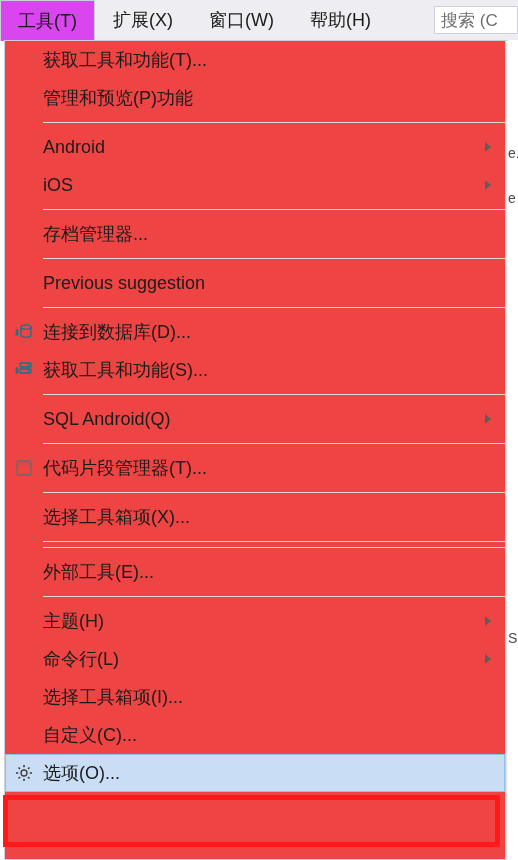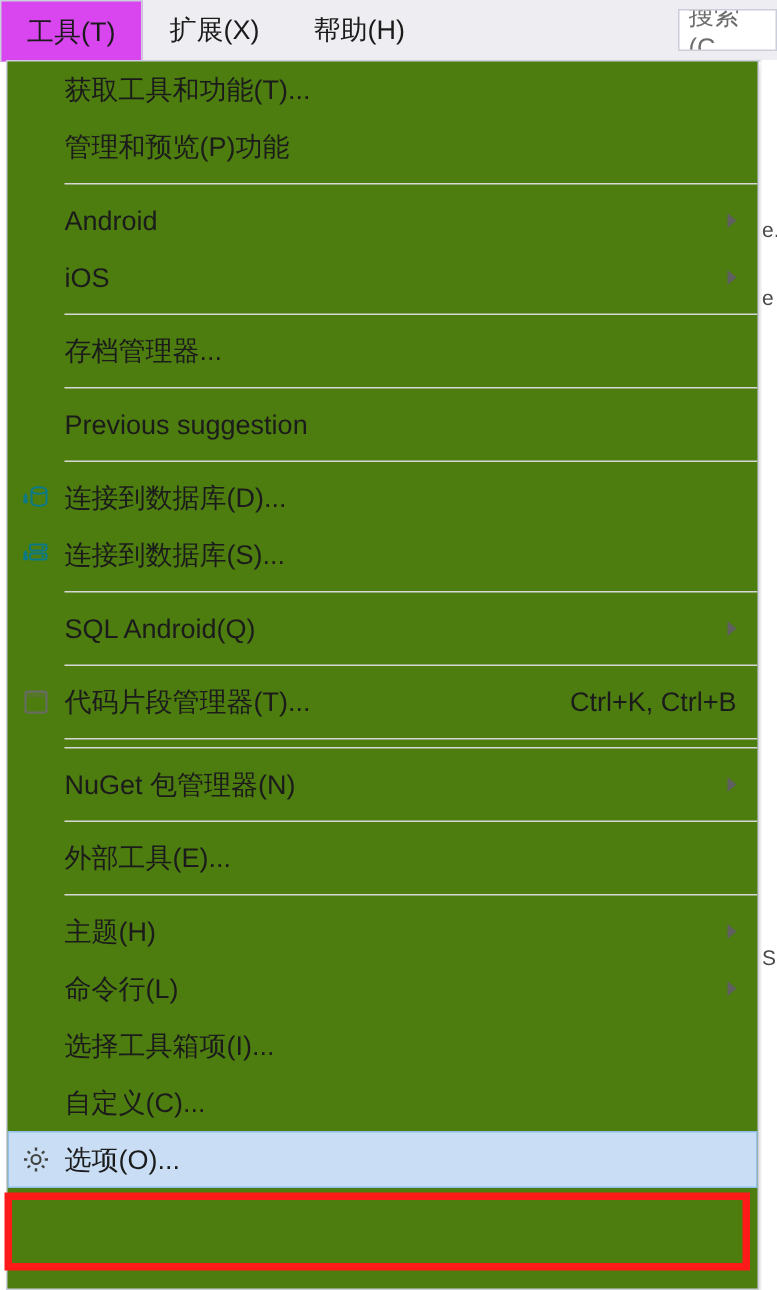--- a/index.html
+++ b/index.html
@@ -36,37 +36,37 @@
     padding:0 17px;
   }
   .search-wrap{
     margin-left:auto;
     display:flex;
     align-items:center;
     padding:4px 0 4px 6px;
   }
   .search-box{
     height:28px;
-    width:66px;
+    width:84px;
     box-sizing:border-box;
     border:1px solid #cccedb;
     background:#fff;
     padding:0 6px;
     font-size:17px;
     color:#6d6d6d;
     display:flex;
     align-items:center;
     overflow:hidden;
   }
   
   .dropdown{
     position:absolute;
     left:4px;top:40px;
     width:500px;
-    background:#4d7c0f;
+    background:#ef4444;
     border:1px solid #cccedb;
     box-shadow:4px 4px 6px rgba(0,0,0,0.12);
     height:818px;
     overflow:hidden;
   }
   .item{
     display:flex;
     align-items:center;
     height:38px;
     padding:0 14px 0 0;
@@ -136,20 +136,21 @@
     font-size:14px;
     color:#4a4a4a;
   }
 </style>
 </head>
 <body>
 
 <div class="menubar">
   <div class="menubar-item active">工具(T)</div>
   <div class="menubar-item">扩展(X)</div>
+  <div class="menubar-item">窗口(W)</div>
   <div class="menubar-item">帮助(H)</div>
   <div class="search-wrap">
     <div class="search-box">搜索 (C</div>
   </div>
 </div>
 
 <div class="dropdown">
 
   <div class="item">
     <span class="gutter"></span>
@@ -202,50 +203,49 @@
       <svg viewBox="0 0 18 18">
             <rect x="5" y="2" width="11" height="4" rx="1" fill="none" stroke="#0a7a8a" stroke-width="1.3"></rect>
             <rect x="5" y="8" width="11" height="4" rx="1" fill="none" stroke="#0a7a8a" stroke-width="1.3"></rect>
             <circle cx="13.5" cy="4" r="0.9" fill="#0a7a8a"></circle>
             <circle cx="13.5" cy="10" r="0.9" fill="#0a7a8a"></circle>
             <path d="M2 6v4M0.5 8h3" stroke="#0a7a8a" stroke-width="1.4"></path>
             <rect x="0.5" y="9.5" width="3" height="3" rx="0.5" fill="#0a7a8a"></rect>
           </svg>
     </span>
       </span>
-    <span class="label">连接到数据库(S)...</span>
+    <span class="label">获取工具和功能(S)...</span>
   </div>
   <div class="sep"></div>
 
   <div class="item has-sub">
     <span class="gutter"></span>
     <span class="label">SQL Android(Q)</span>
   </div>
   <div class="sep"></div>
 
   <div class="item">
     <span class="gutter">
         <span class="ico">
       <svg viewBox="0 0 18 18">
             <rect x="2" y="2" width="14" height="14" rx="1.5" fill="none" stroke="#6a6a6a" stroke-width="1.3"></rect>
             <rect x="2" y="2" width="14" height="4" fill="#6a6a6a" opacity="0.25"></rect>
           </svg>
     </span>
       </span>
     <span class="label">代码片段管理器(T)...</span>
-    <span class="shortcut">Ctrl+K, Ctrl+B</span>
-  </div>
-  <div class="sep"></div>
-
-  <div class="sep"></div>
-
-  <div class="item has-sub">
-    <span class="gutter"></span>
-    <span class="label">NuGet 包管理器(N)</span>
-  </div>
+  </div>
+  <div class="sep"></div>
+
+  <div class="item">
+    <span class="gutter"></span>
+    <span class="label">选择工具箱项(X)...</span>
+  </div>
+  <div class="sep"></div>
+
   <div class="sep"></div>
 
   <div class="item">
     <span class="gutter"></span>
     <span class="label">外部工具(E)...</span>
   </div>
   <div class="sep"></div>
 
   <div class="item has-sub">
     <span class="gutter"></span>

